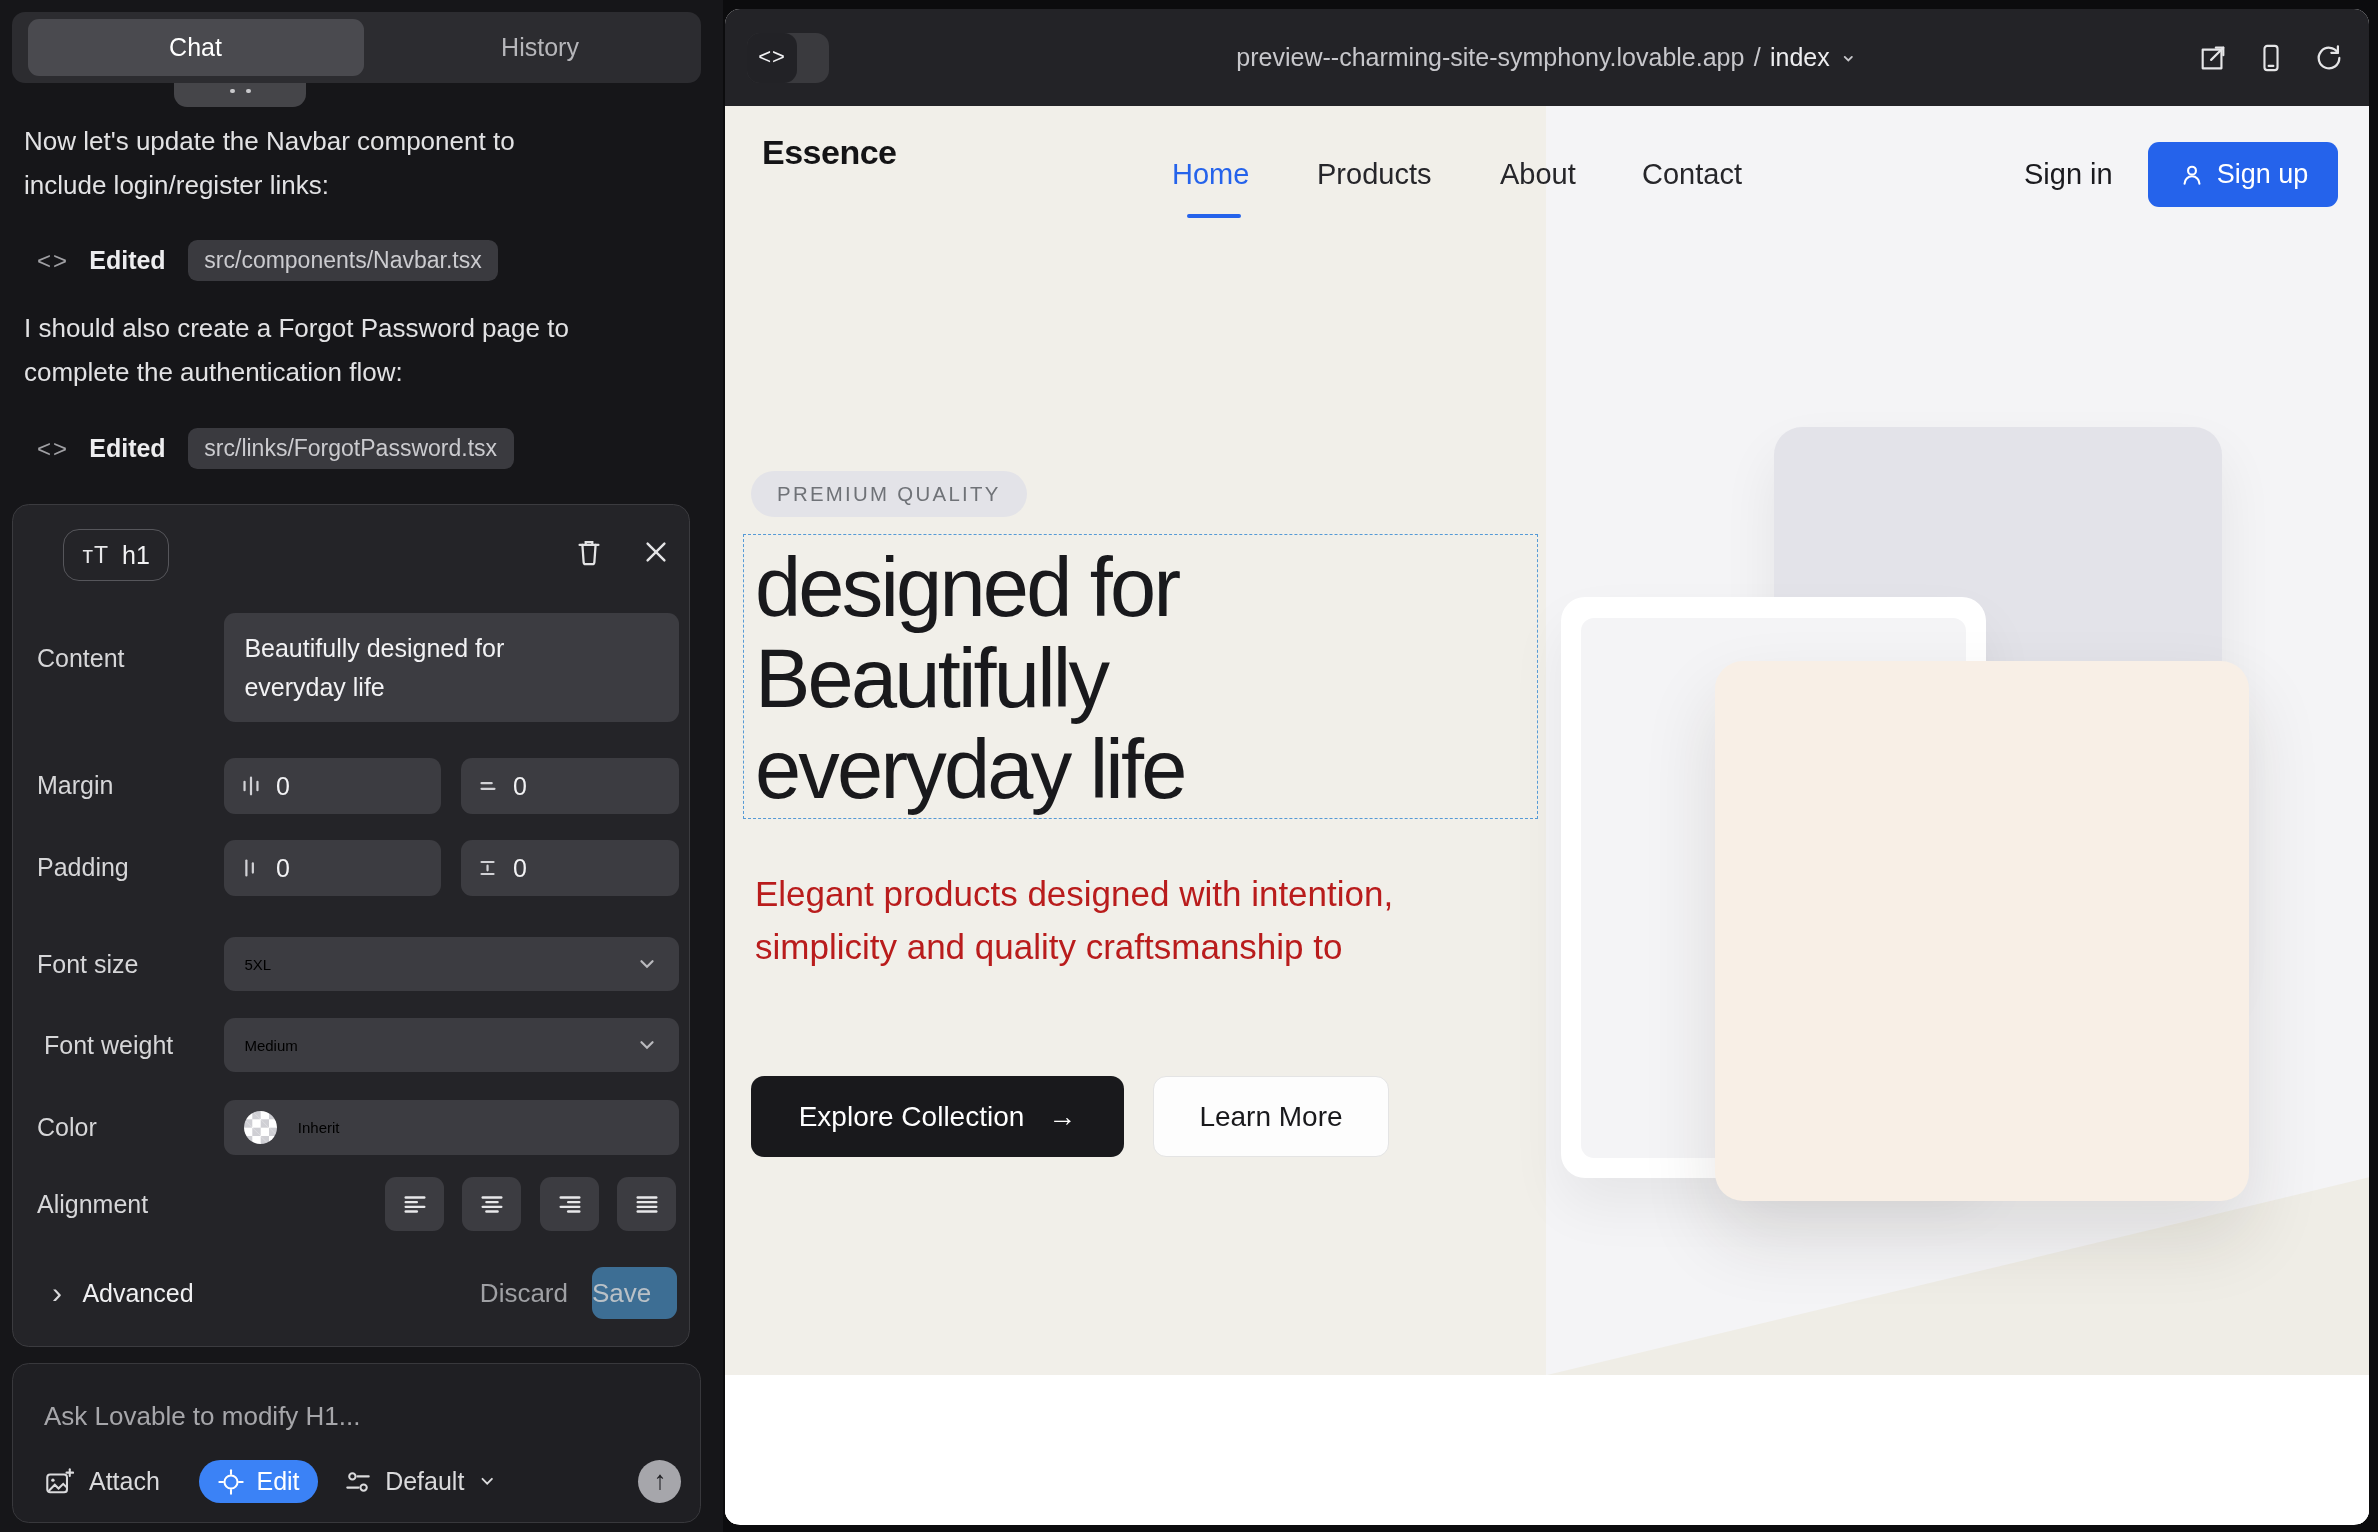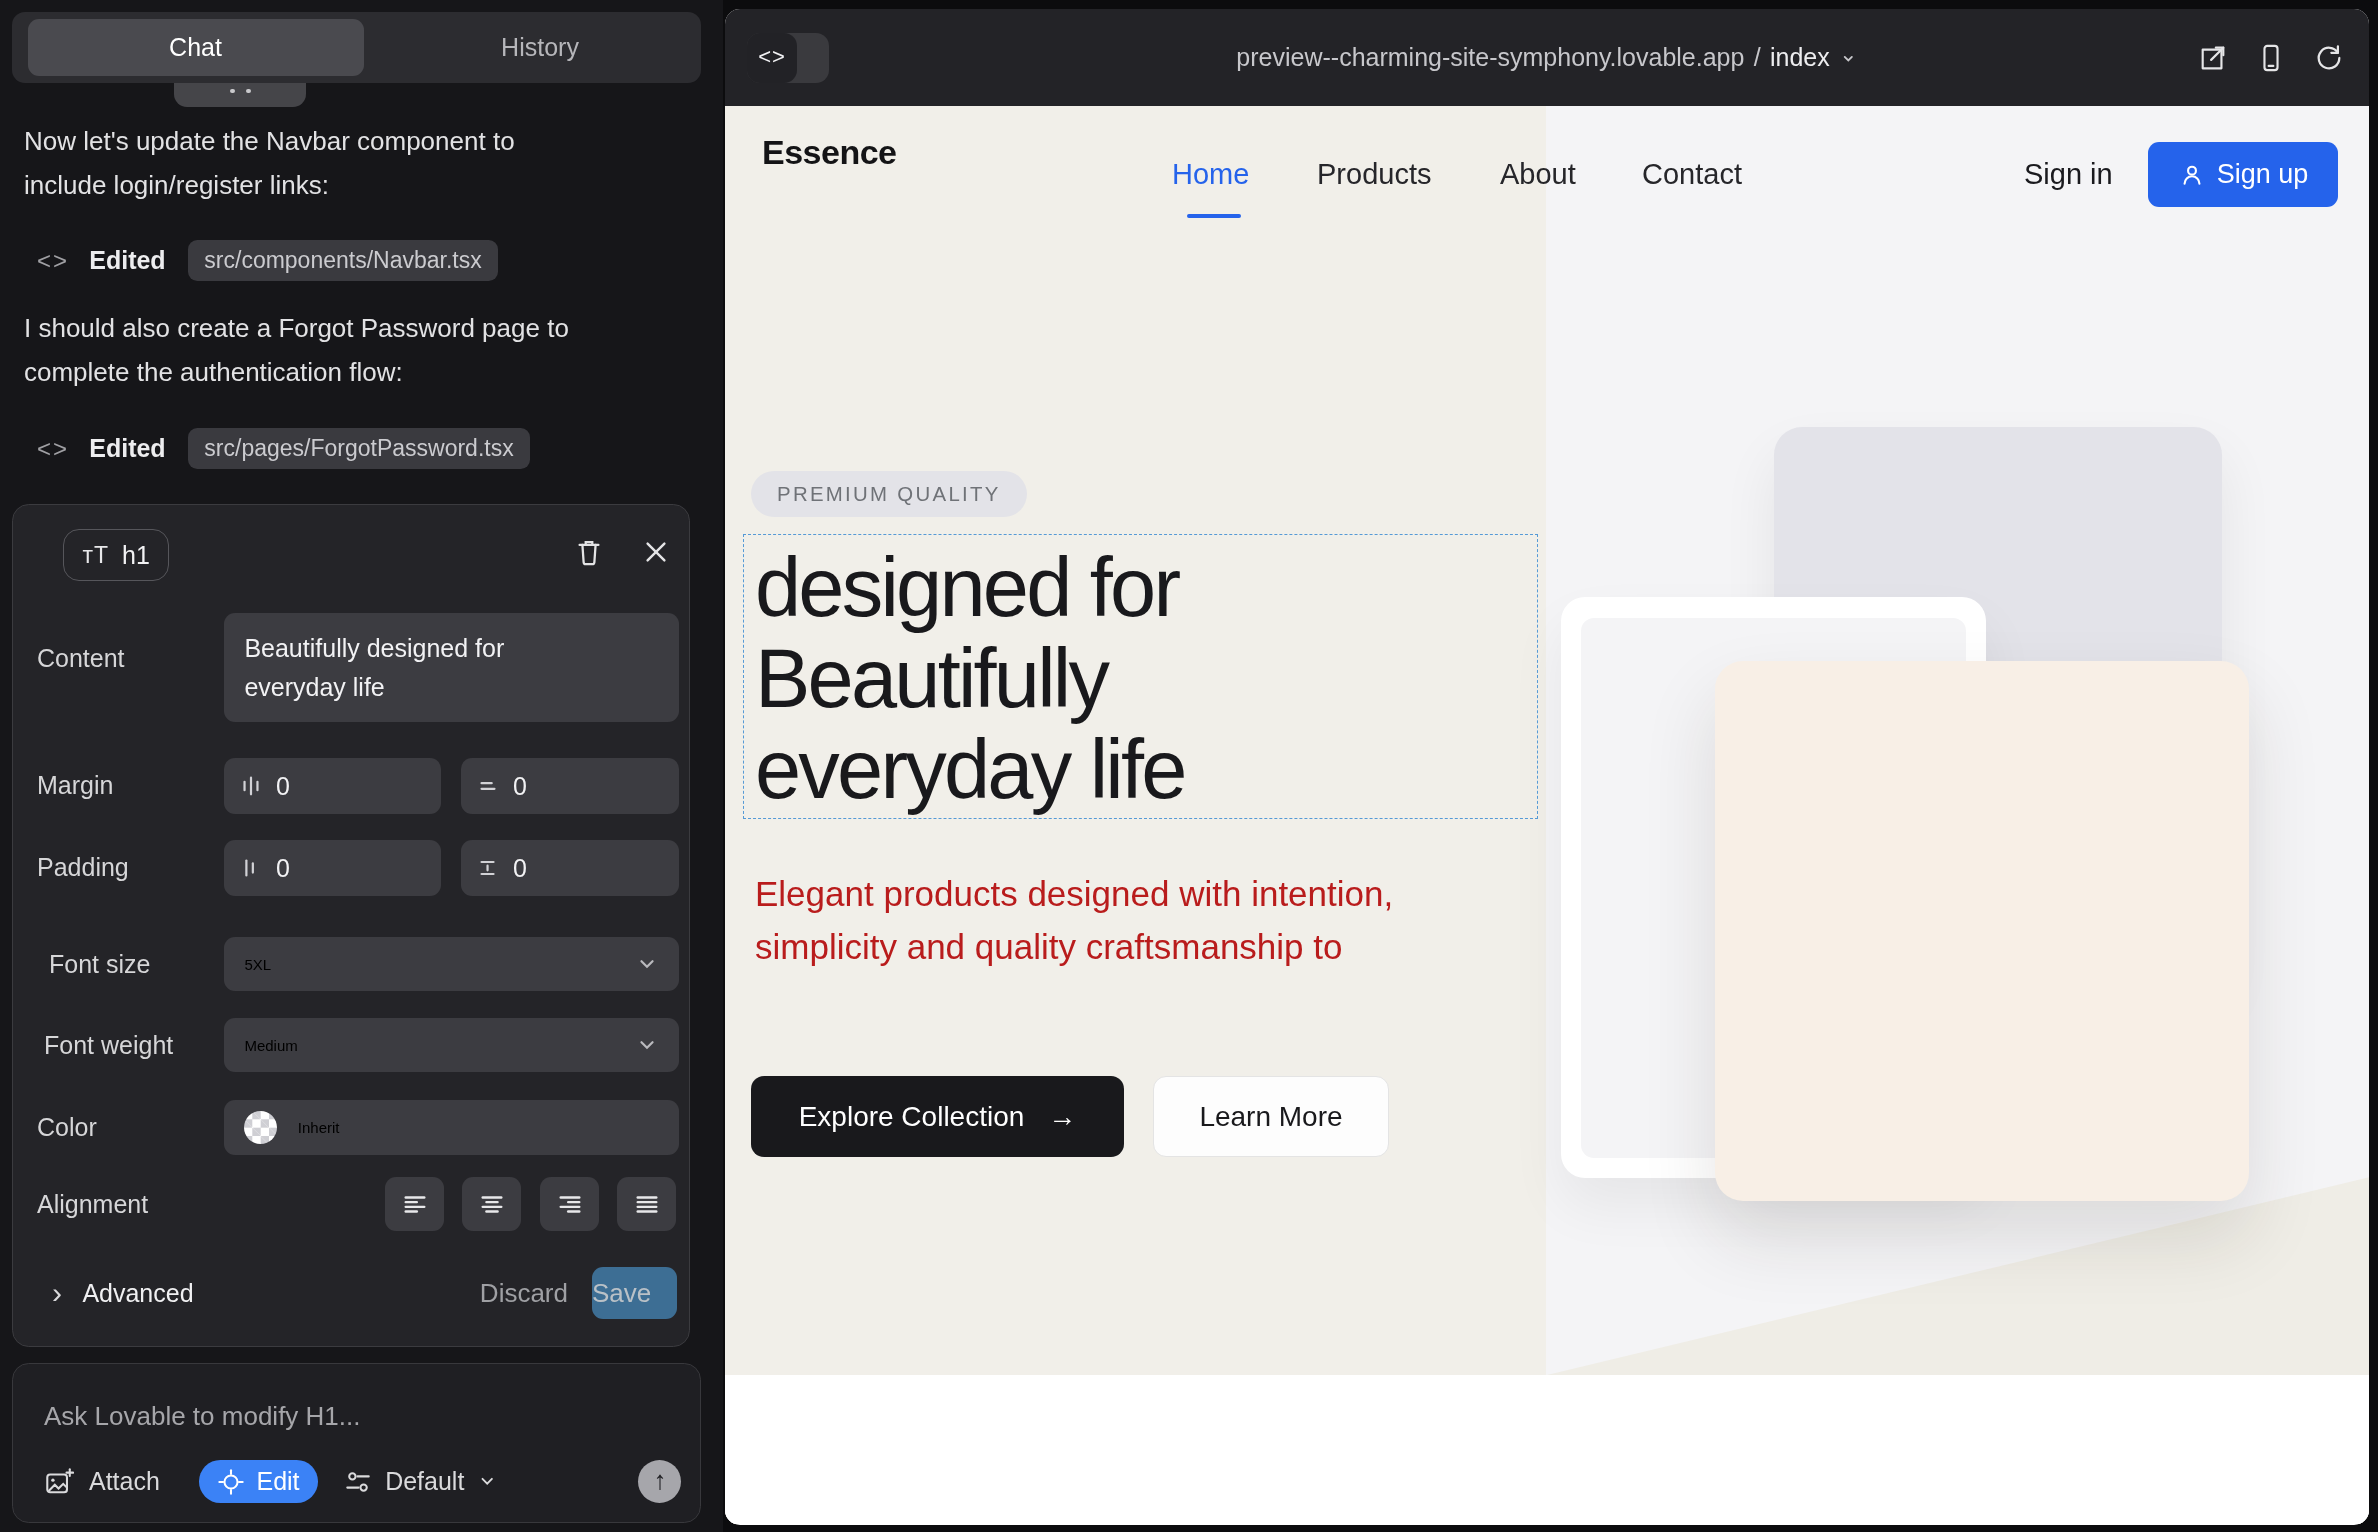--- a/index.html
+++ b/index.html
@@ -142,21 +142,21 @@
     </div>
 
     <div class="msg m2">
       <div>I should also create a Forgot Password page to</div>
       <div>complete the authentication flow:</div>
     </div>
 
     <div class="edited-row r2">
       <span class="code-glyph">&lt;&gt;</span>
       <span class="edited-label">Edited</span>
-      <span class="file-chip">src/pages/ForgotPassword.tsx</span>
+      <span class="file-chip">src/links/ForgotPassword.tsx</span>
     </div>
 
     <section class="editor">
 
       <div class="el-chip">
         <span class="tt">тT</span>
         <span class="tag">h1</span>
       </div>
 
       <div class="icon-btn trash">
@@ -218,21 +218,21 @@
         <span>
           <svg width="24" height="24" viewBox="0 0 26 26" stroke="#d2d2d6" stroke-width="2.4" stroke-linecap="round">
             <path d="M6 6.5h13"></path>
               <path d="M6 19.5h13"></path>
               <path d="M12.5 10.5v5"></path>
           </svg>
         </span>
         <span class="val">0</span>
       </div>
 
-      <div class="f-label" style="top:445px;margin-left:12px;">Font size</div>
+      <div class="f-label" style="top:445px;">Font size</div>
       <div class="field select sel-fs">
         <span class="val">5XL</span>
         <span>
           <svg width="24" height="24" viewBox="0 0 26 26" fill="none" stroke="#b9b9bd" stroke-width="2.4" stroke-linecap="round">
               <path d="M7 10l6 6 6-6"></path>
             </svg>
         </span>
       </div>
 
       <div class="f-label" style="top:526px;margin-left:7px;">Font weight</div>

